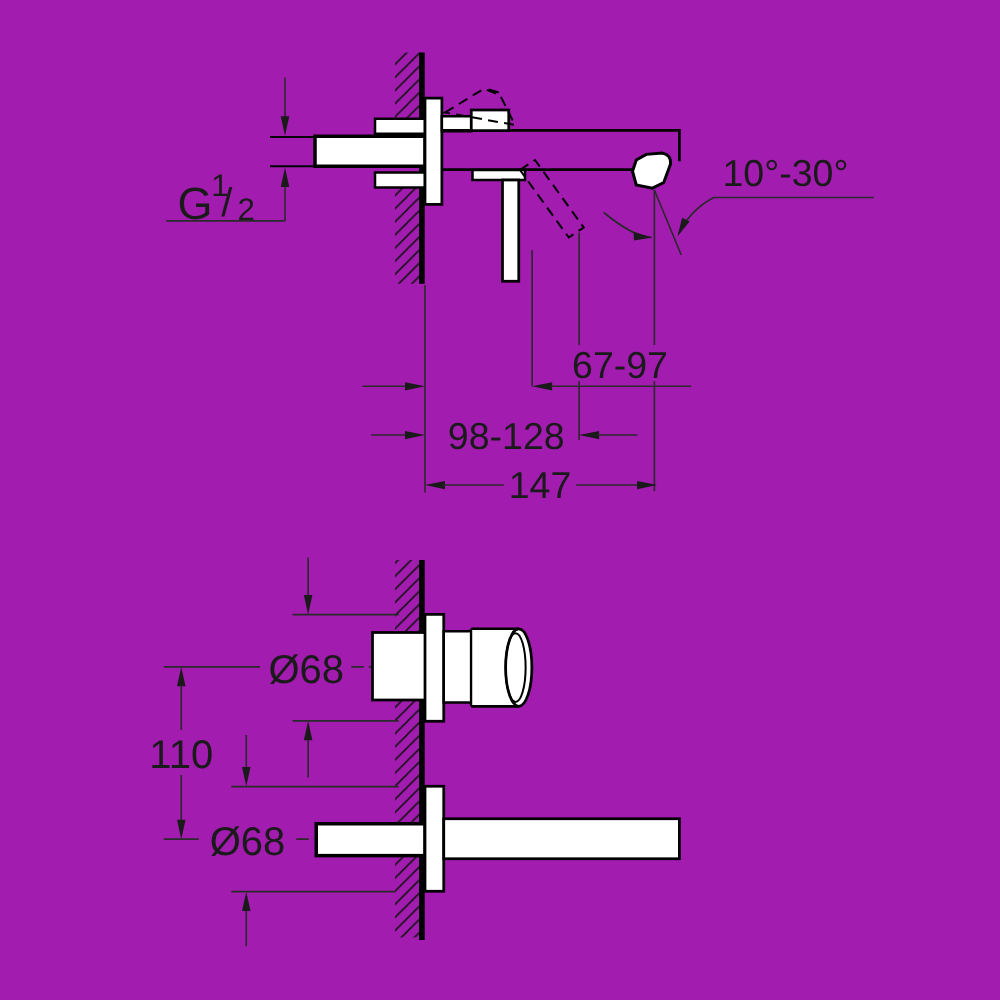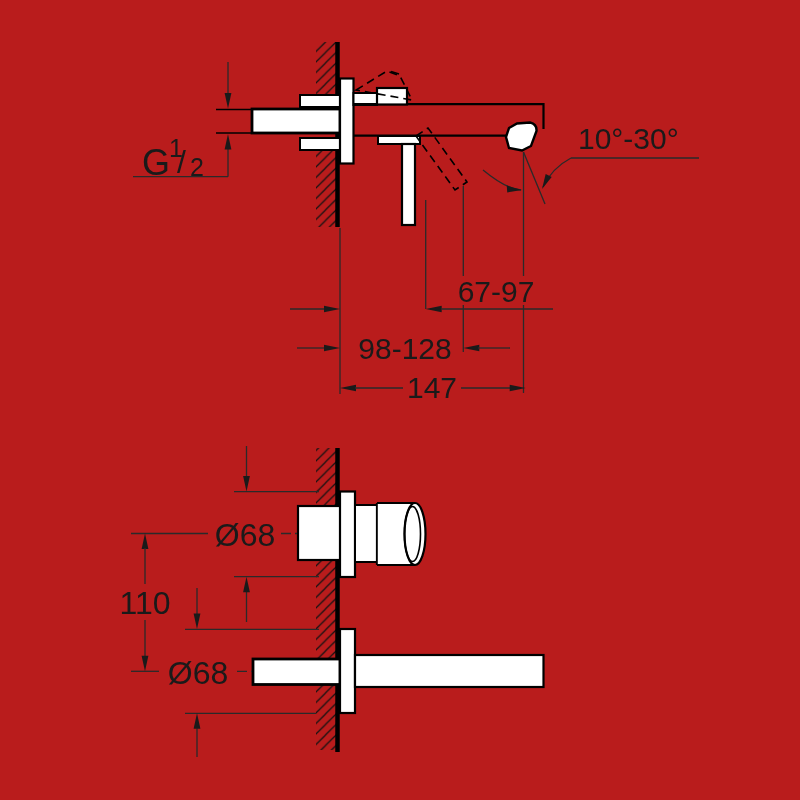--- a/index.html
+++ b/index.html
@@ -1,16 +1,16 @@
 <!DOCTYPE html>
 <html><head>
 <meta charset="utf-8">
 <style>
   html,body{margin:0;padding:0;background:#fff;}
-  .stage{width:800px;height:800px;background:#b91c1c;position:relative;overflow:hidden;
+  .stage{width:800px;height:800px;background:#a21caf;position:relative;overflow:hidden;
          font-family:"Liberation Sans", sans-serif;}
   svg text{fill:#1a1a1a;}
   .dimtxt{font-size:30px;}
   .dimtxt2{font-size:32px;}
 </style>
 </head>
 <body>
 
 <div class="stage">
 <svg width="800" height="800" viewBox="0 0 800 800">

